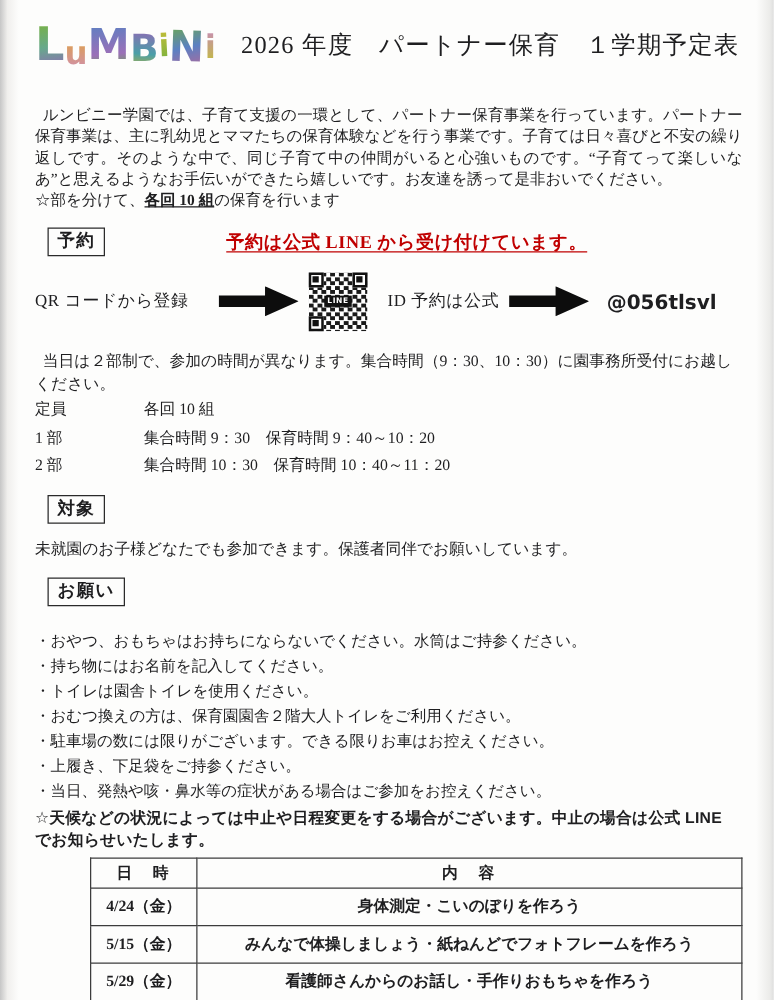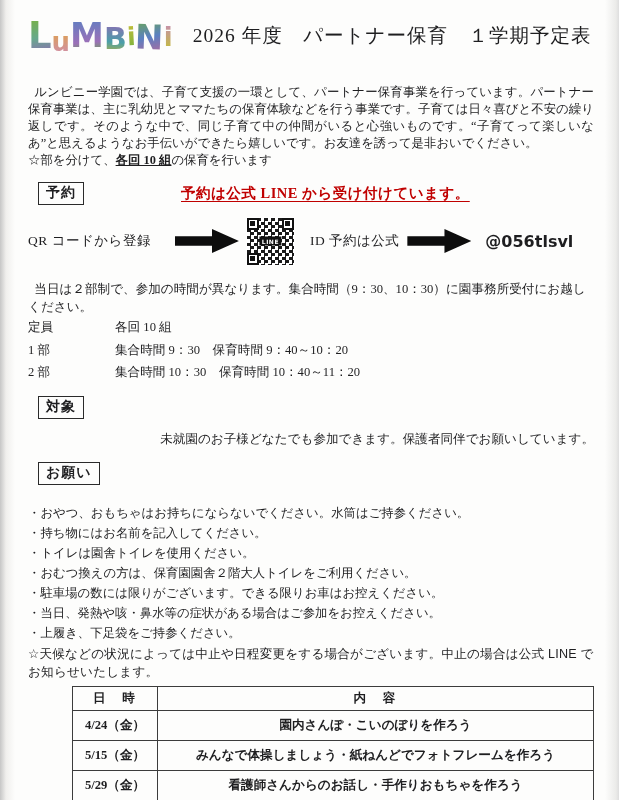--- a/index.html
+++ b/index.html
@@ -70,28 +70,28 @@
     font-size: 6px; font-weight: bold; padding: 1px 2px; letter-spacing: .5px;
   }
   .line-id { font-family: "DejaVu Sans", sans-serif; font-weight: bold; font-size: 16px; margin-left: 6px; }
 
   
   .parts { margin-top: 13px; font-size: 12.6px; }
   .parts .p-intro { text-indent: 0.5em; line-height: 18px; }
   .parts .p-row { display: grid; grid-template-columns: 87px 1fr; line-height: 21.5px; margin-top: 1px; }
 
   .target-sec { margin-top: 12px; margin-left: 10px; }
-  .target-text { margin-top: 12px; font-size: 12.6px; text-align: right; }
+  .target-text { margin-top: 12px; font-size: 12.6px; }
 
   .request-sec { margin-top: 14px; margin-left: 10px; }
   .bullets { margin-top: 18px; font-size: 12.4px; }
   .bullets div { line-height: 20px; }
   .cancel-note {
     margin-top: 2px; font-family: "Liberation Sans", "DejaVu Sans", sans-serif;
-    font-weight: normal; font-size: 12.6px; line-height: 18.5px; letter-spacing: .2px;
+    font-weight: bold; font-size: 12.6px; line-height: 18.5px; letter-spacing: .2px;
   }
 
   
   table.schedule { border-collapse: collapse; margin: 4px 0 0 44px; width: 522px; table-layout: fixed; }
   table.schedule th, table.schedule td {
     border: 1.2px solid #3c3c3c; text-align: center; font-weight: bold;
     font-size: 12.6px; padding: 0;
   }
   table.schedule col.c-date { width: 85px; }
   table.schedule thead th { height: 24px; letter-spacing: 2px; }
@@ -156,40 +156,40 @@
 
   <div class="request-sec">
     <span class="sec-label">お願い</span>
   </div>
   <div class="bullets">
     <div>・おやつ、おもちゃはお持ちにならないでください。水筒はご持参ください。</div>
     <div>・持ち物にはお名前を記入してください。</div>
     <div>・トイレは園舎トイレを使用ください。</div>
     <div>・おむつ換えの方は、保育園園舎２階大人トイレをご利用ください。</div>
     <div>・駐車場の数には限りがございます。できる限りお車はお控えください。</div>
+    <div>・上履き、下足袋をご持参ください。</div>
     <div>・当日、発熱や咳・鼻水等の症状がある場合はご参加をお控えください。</div>
-    <div>・上履き、下足袋をご持参ください。</div>
   </div>
   <div class="cancel-note">☆天候などの状況によっては中止や日程変更をする場合がございます。中止の場合は公式 LINE でお知らせいたします。</div>
 
   <table class="schedule">
     <colgroup>
         <col class="c-date">
         <col>
       </colgroup>
     <thead>
       <tr>
         <th>日　時</th>
         <th>内　容</th>
       </tr>
     </thead>
     <tbody>
       <tr>
         <td>4/24（金）</td>
-        <td>園内さんぽ・こいのぼりを作ろう</td>
+        <td>身体測定・こいのぼりを作ろう</td>
       </tr>
       <tr>
         <td>5/15（金）</td>
         <td>みんなで体操しましょう・紙ねんどでフォトフレームを作ろう</td>
       </tr>
       <tr>
         <td>5/29（金）</td>
         <td>看護師さんからのお話し・手作りおもちゃを作ろう</td>
       </tr>
       <tr>

